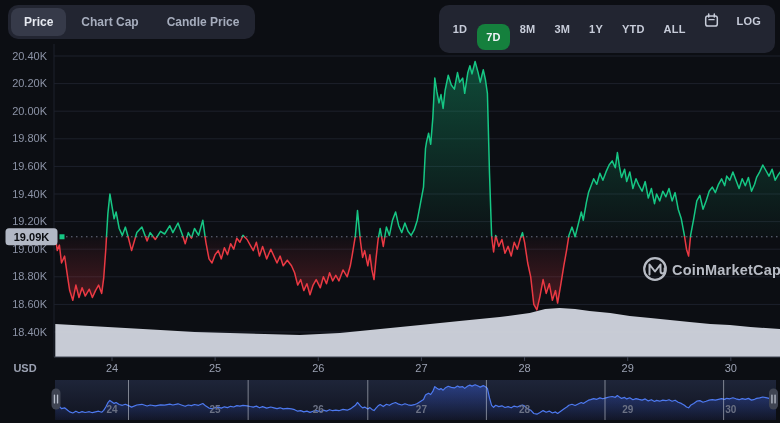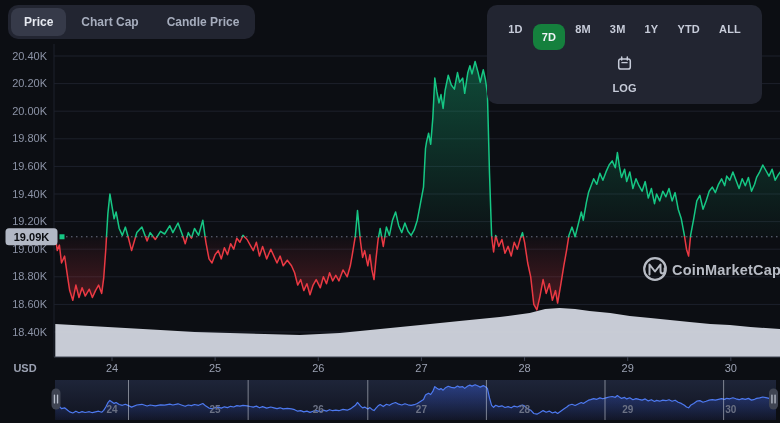--- a/index.html
+++ b/index.html
@@ -1,26 +1,26 @@
 <!DOCTYPE html>
 <html><head>
 <meta charset="utf-8">
 <style>
   html,body{margin:0;padding:0;background:#0c0e13;width:780px;height:423px;overflow:hidden;
     font-family:"Liberation Sans","DejaVu Sans",sans-serif;-webkit-font-smoothing:antialiased;}
   .wrap{position:relative;width:780px;height:423px;background:#0c0e13;}
   #chart{position:absolute;inset:0;z-index:1;}
   svg text{font-family:"Liberation Sans","DejaVu Sans",sans-serif;}
-  .hdr{position:absolute;top:5px;left:8px;right:18px;display:flex;justify-content:space-between;
+  .hdr{position:absolute;top:5px;left:8px;right:5px;display:flex;justify-content:space-between;
     align-items:flex-start;z-index:2;}
   .seg-group{display:flex;align-items:center;background:#222531;border-radius:10px;padding:3px;gap:2px;}
   .seg-chip{border:0;background:transparent;color:#a6adbd;font:600 12px "Liberation Sans",sans-serif;
     padding:7px 13px;border-radius:8px;cursor:pointer;white-space:nowrap;}
   .seg-chip.active{background:#363a49;color:#e6e9f0;}
-  .range-group{display:flex;align-items:center;background:#222531;border-radius:10px;padding:3px 12px;gap:1px;flex-direction:column;}
+  .range-group{display:flex;align-items:flex-start;background:#222531;border-radius:10px;padding:3px 5px;gap:1px;}
   .range-buttons{display:flex;align-items:center;gap:1px;}
   .range-chip{border:0;background:transparent;color:#c7ccd9;font:700 11px "Liberation Sans",sans-serif;
     padding:7px 9px;border-radius:8px;cursor:pointer;white-space:nowrap;letter-spacing:.2px;}
   .range-chip.active{background:#15803d;color:#f0f2f7;margin-top:16px;}
   .icon-btn{border:0;background:transparent;color:#c7ccd9;padding:5px 8px 3px 8px;cursor:pointer;
     display:flex;align-items:center;}
 </style>
 </head>
 <body>
 

